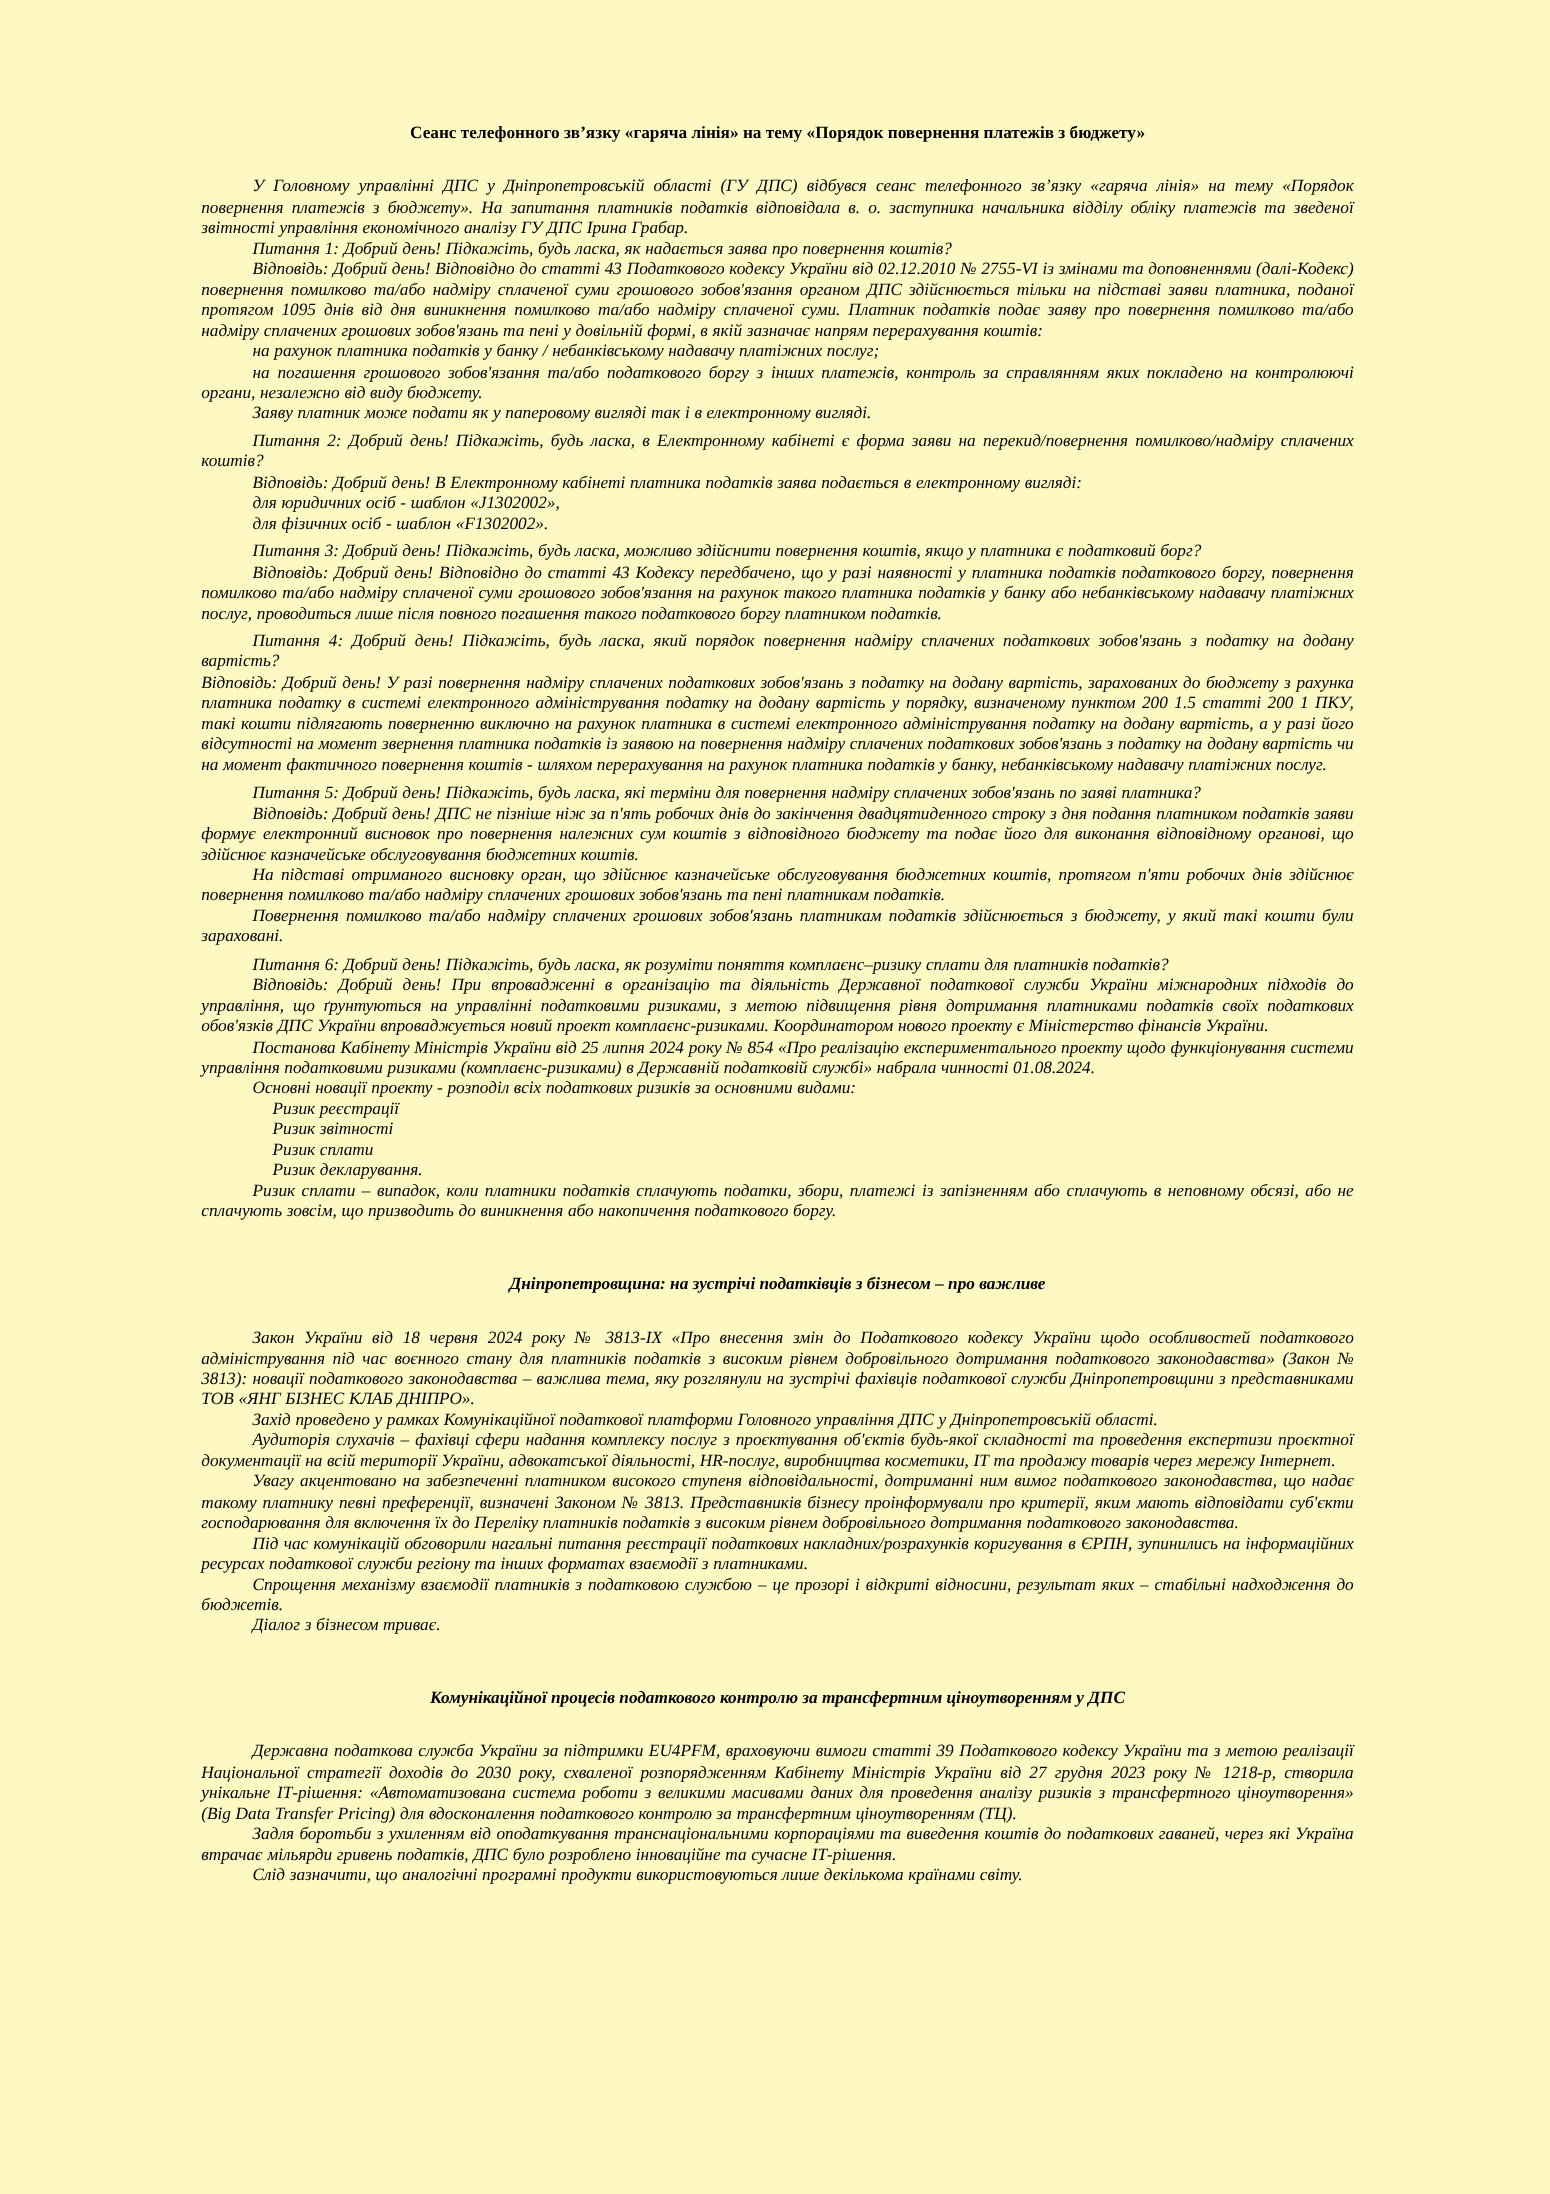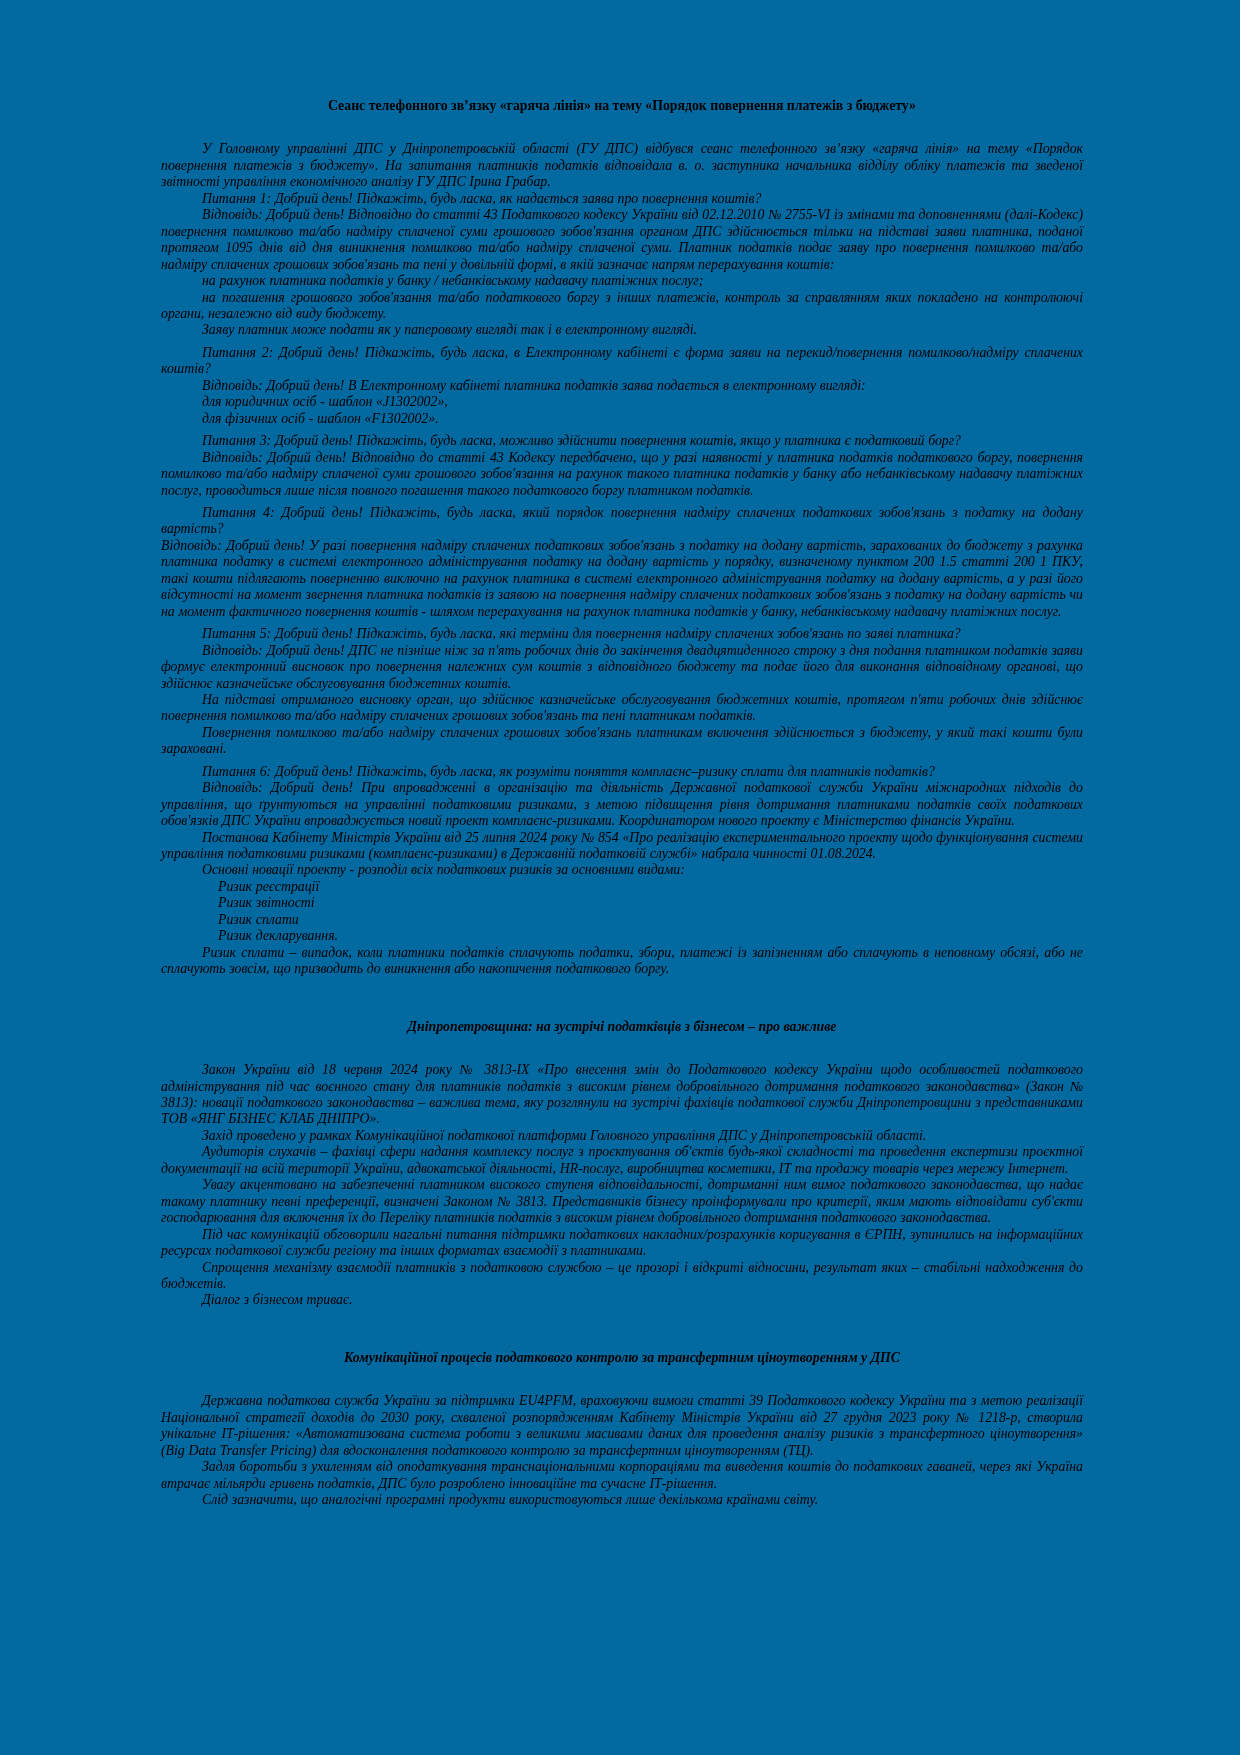--- a/index.html
+++ b/index.html
@@ -9,21 +9,21 @@
     background: #ffffff;
     color: #000000;
     font-family: "Liberation Serif", "DejaVu Serif", serif;
     font-size: 13.8px;
   }
   .page {
     box-sizing: border-box;
     width: 1240px;
     min-height: 1755px;
     padding: 98px 157px 60px 161px;
-    background: #0369a1;
+    background: #fef9c3;
   }
   section.doc-section { margin: 0; }
   h1.doc-heading {
     font-size: 13.8px;
     line-height: 16.45px;
     font-weight: bold;
     text-align: center;
     margin: 0 0 27px 0;
   }
   section.doc-section + section.doc-section h1.doc-heading {
@@ -60,41 +60,41 @@
         <p class="para indent">Відповідь: Добрий день! В Електронному кабінеті платника податків заява подається в електронному вигляді:</p>
         <p class="para indent">для юридичних осіб - шаблон «J1302002»,</p>
         <p class="para indent">для фізичних осіб - шаблон «F1302002».</p>
         <p class="para indent gap">Питання 3: Добрий день! Підкажіть, будь ласка, можливо здійснити повернення коштів, якщо у платника є податковий борг?</p>
         <p class="para indent">Відповідь: Добрий день! Відповідно до статті 43 Кодексу передбачено, що у разі наявності у платника податків податкового боргу, повернення помилково та/або надміру сплаченої суми грошового зобов'язання на рахунок такого платника податків у банку або небанківському надавачу платіжних послуг, проводиться лише після повного погашення такого податкового боргу платником податків.</p>
         <p class="para indent gap">Питання 4: Добрий день! Підкажіть, будь ласка, який порядок повернення надміру сплачених податкових зобов'язань з податку на додану вартість?</p>
         <p class="para flush">Відповідь: Добрий день! У разі повернення надміру сплачених податкових зобов'язань з податку на додану вартість, зарахованих до бюджету з рахунка платника податку в системі електронного адміністрування податку на додану вартість у порядку, визначеному пунктом 200 1.5 статті 200 1 ПКУ, такі кошти підлягають поверненню виключно на рахунок платника в системі електронного адміністрування податку на додану вартість, а у разі його відсутності на момент звернення платника податків із заявою на повернення надміру сплачених податкових зобов'язань з податку на додану вартість чи на момент фактичного повернення коштів - шляхом перерахування на рахунок платника податків у банку, небанківському надавачу платіжних послуг.</p>
         <p class="para indent gap">Питання 5: Добрий день! Підкажіть, будь ласка, які терміни для повернення надміру сплачених зобов'язань по заяві платника?</p>
         <p class="para indent">Відповідь: Добрий день! ДПС не пізніше ніж за п'ять робочих днів до закінчення двадцятиденного строку з дня подання платником податків заяви формує електронний висновок про повернення належних сум коштів з відповідного бюджету та подає його для виконання відповідному органові, що здійснює казначейське обслуговування бюджетних коштів.</p>
         <p class="para indent">На підставі отриманого висновку орган, що здійснює казначейське обслуговування бюджетних коштів, протягом п'яти робочих днів здійснює повернення помилково та/або надміру сплачених грошових зобов'язань та пені платникам податків.</p>
-        <p class="para indent">Повернення помилково та/або надміру сплачених грошових зобов'язань платникам включення здійснюється з бюджету, у який такі кошти були зараховані.</p>
+        <p class="para indent">Повернення помилково та/або надміру сплачених грошових зобов'язань платникам податків здійснюється з бюджету, у який такі кошти були зараховані.</p>
         <p class="para indent gap">Питання 6: Добрий день! Підкажіть, будь ласка, як розуміти поняття комплаєнс–ризику сплати для платників податків?</p>
         <p class="para indent">Відповідь: Добрий день! При впровадженні в організацію та діяльність Державної податкової служби України міжнародних підходів до управління, що ґрунтуються на управлінні податковими ризиками, з метою підвищення рівня дотримання платниками податків своїх податкових обов'язків ДПС України впроваджується новий проект комплаєнс-ризиками. Координатором нового проекту є Міністерство фінансів України.</p>
         <p class="para indent">Постанова Кабінету Міністрів України від 25 липня 2024 року № 854 «Про реалізацію експериментального проекту щодо функціонування системи управління податковими ризиками (комплаєнс-ризиками) в Державній податковій службі» набрала чинності 01.08.2024.</p>
         <p class="para indent">Основні новації проекту - розподіл всіх податкових ризиків за основними видами:</p>
         <p class="para deep">Ризик реєстрації</p>
         <p class="para deep">Ризик звітності</p>
         <p class="para deep">Ризик сплати</p>
         <p class="para deep">Ризик декларування.</p>
         <p class="para indent">Ризик сплати – випадок, коли платники податків сплачують податки, збори, платежі із запізненням або сплачують в неповному обсязі, або не сплачують зовсім, що призводить до виникнення або накопичення податкового боргу.</p>
       </div>
   </section>
 
   <section class="doc-section">
     <h1 class="doc-heading">Дніпропетровщина: на зустрічі податківців з бізнесом – про важливе</h1>
     <div>
         <p class="para indent">Закон України від 18 червня 2024 року № 3813-IX «Про внесення змін до Податкового кодексу України щодо особливостей податкового адміністрування під час воєнного стану для платників податків з високим рівнем добровільного дотримання податкового законодавства» (Закон № 3813): новації податкового законодавства – важлива тема, яку розглянули на зустрічі фахівців податкової служби Дніпропетровщини з представниками ТОВ «ЯНГ БІЗНЕС КЛАБ ДНІПРО».</p>
         <p class="para indent">Захід проведено у рамках Комунікаційної податкової платформи Головного управління ДПС у Дніпропетровській області.</p>
         <p class="para indent">Аудиторія слухачів – фахівці сфери надання комплексу послуг з проєктування об'єктів будь-якої складності та проведення експертизи проєктної документації на всій території України, адвокатської діяльності, HR-послуг, виробництва косметики, ІТ та продажу товарів через мережу Інтернет.</p>
         <p class="para indent">Увагу акцентовано на забезпеченні платником високого ступеня відповідальності, дотриманні ним вимог податкового законодавства, що надає такому платнику певні преференції, визначені Законом № 3813. Представників бізнесу проінформували про критерії, яким мають відповідати суб'єкти господарювання для включення їх до Переліку платників податків з високим рівнем добровільного дотримання податкового законодавства.</p>
-        <p class="para indent">Під час комунікацій обговорили нагальні питання підтримки податкових накладних/розрахунків коригування в ЄРПН, зупинились на інформаційних ресурсах податкової служби регіону та інших форматах взаємодії з платниками.</p>
+        <p class="para indent">Під час комунікацій обговорили нагальні питання реєстрації податкових накладних/розрахунків коригування в ЄРПН, зупинились на інформаційних ресурсах податкової служби регіону та інших форматах взаємодії з платниками.</p>
         <p class="para indent">Спрощення механізму взаємодії платників з податковою службою – це прозорі і відкриті відносини, результат яких – стабільні надходження до бюджетів.</p>
         <p class="para indent">Діалог з бізнесом триває.</p>
       </div>
   </section>
 
   <section class="doc-section">
     <h1 class="doc-heading">Комунікаційної процесів податкового контролю за трансфертним ціноутворенням у ДПС</h1>
     <div>
         <p class="para indent">Державна податкова служба України за підтримки EU4PFM, враховуючи вимоги статті 39 Податкового кодексу України та з метою реалізації Національної стратегії доходів до 2030 року, схваленої розпорядженням Кабінету Міністрів України від 27 грудня 2023 року № 1218-р, створила унікальне ІТ-рішення: «Автоматизована система роботи з великими масивами даних для проведення аналізу ризиків з трансфертного ціноутворення» (Big Data Transfer Pricing) для вдосконалення податкового контролю за трансфертним ціноутворенням (ТЦ).</p>
         <p class="para indent">Задля боротьби з ухиленням від оподаткування транснаціональними корпораціями та виведення коштів до податкових гаваней, через які Україна втрачає мільярди гривень податків, ДПС було розроблено інноваційне та сучасне ІТ-рішення.</p>

